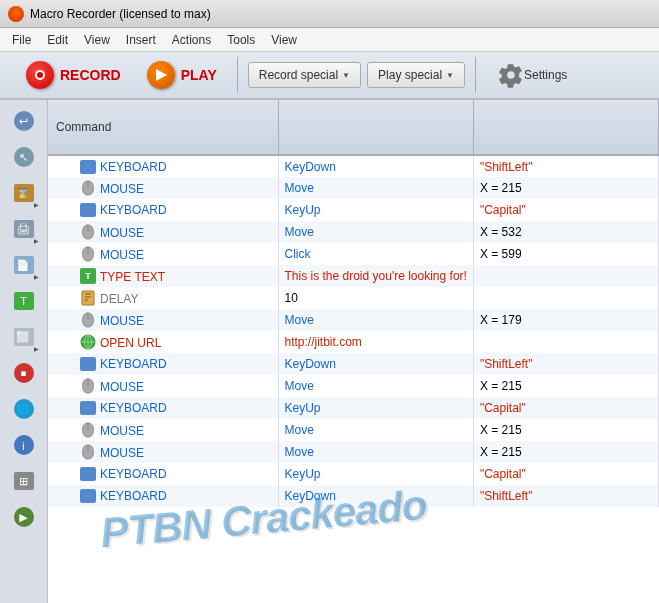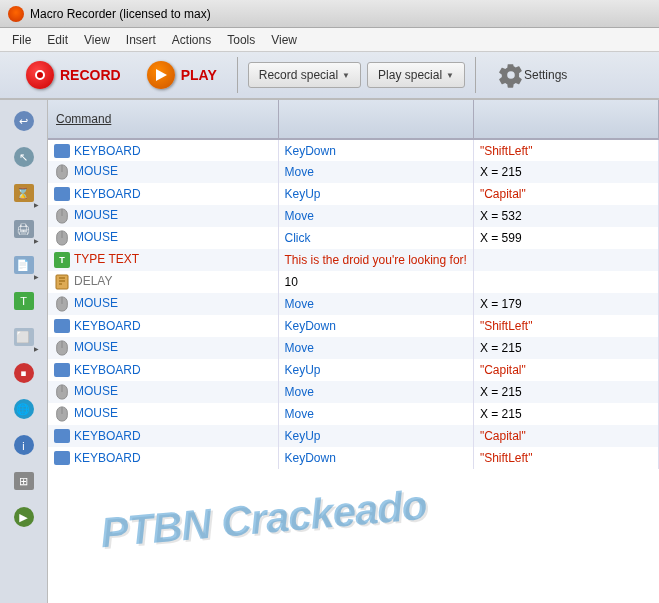--- a/index.html
+++ b/index.html
@@ -173,48 +173,48 @@
     }
     table {
       width: 100%;
       border-collapse: collapse;
     }
     thead tr {
       background: linear-gradient(to bottom, #dde4ee, #c8d2e0);
     }
     thead th {
       text-align: left;
-      padding: 12px 8px;
+      padding: 20px 8px;
       border-right: 1px solid #aab;
       border-bottom: 2px solid #aab;
       font-weight: normal;
       font-size: 12px;
       color: #333;
-      text-decoration: underline;
     }
     tbody tr {
       height: 22px;
     }
     tbody tr:nth-child(odd) { background: #fff; }
     tbody tr:nth-child(even) { background: #f3f6fb; }
     tbody td {
       padding: 2px 6px;
       border-right: 1px solid #dde;
       font-size: 12px;
       white-space: nowrap;
     }
     .cmd-icon {
       width: 16px; height: 16px;
       display: inline-flex; align-items: center; justify-content: center;
       margin-right: 4px;
       vertical-align: middle;
     }
     .cmd-cell {
       display: flex;
-      align-items: flex-start;
+      align-items: flex-end;
+      margin-left: 26px;
     }
     .col-command { width: 230px; }
     .col-action { width: 130px; }
     .text-blue { color: #1166cc; }
     .text-red { color: #cc2200; }
     .text-gray { color: #777; }
     
     #watermark {
       position: absolute;
       bottom: 60px;
@@ -443,20 +443,37 @@
                 </div>
                 <span class="text-blue">MOUSE</span>
               </div>
             </td>
             <td class="col-action text-blue">Move</td>
             <td>X = 179</td>
           </tr>
           <tr>
             <td class="col-command">
               <div class="cmd-cell">
+                <div class="cmd-icon">
+                  <svg width="16" height="16" viewBox="0 0 16 16">
+                    <circle cx="8" cy="8" r="7" fill="#44aa44" stroke="#228822" stroke-width="1"></circle>
+                    <ellipse cx="8" cy="8" rx="3.5" ry="7" fill="none" stroke="#88dd88" stroke-width="1"></ellipse>
+                    <line x1="1" y1="8" x2="15" y2="8" stroke="#88dd88" stroke-width="1"></line>
+                    <line x1="8" y1="1" x2="8" y2="15" stroke="#88dd88" stroke-width="1"></line>
+                  </svg>
+                </div>
+                <span class="text-red">OPEN URL</span>
+              </div>
+            </td>
+            <td class="col-action text-red">http://jitbit.com</td>
+            <td></td>
+          </tr>
+          <tr>
+            <td class="col-command">
+              <div class="cmd-cell">
                 <div class="cmd-icon" style="background: rgb(85, 136, 204); border-radius: 2px; width: 16px; height: 14px;"></div>
                 <span class="text-blue">KEYBOARD</span>
               </div>
             </td>
             <td class="col-action text-blue">KeyDown</td>
             <td class="text-red">"ShiftLeft"</td>
           </tr>
           <tr>
             <td class="col-command">
               <div class="cmd-cell">

